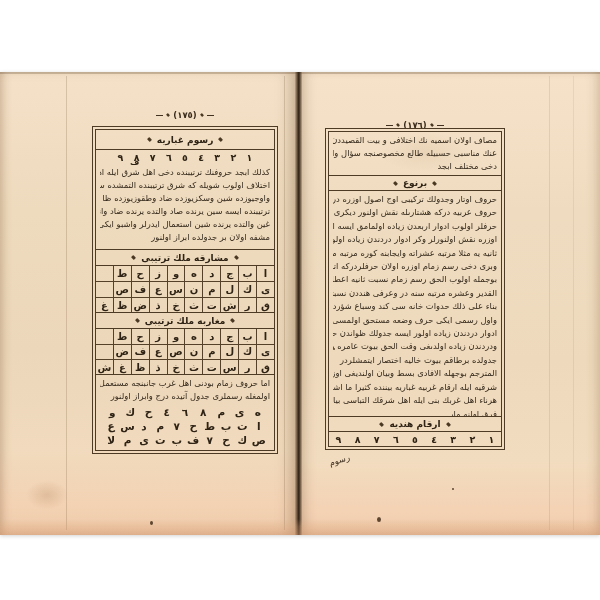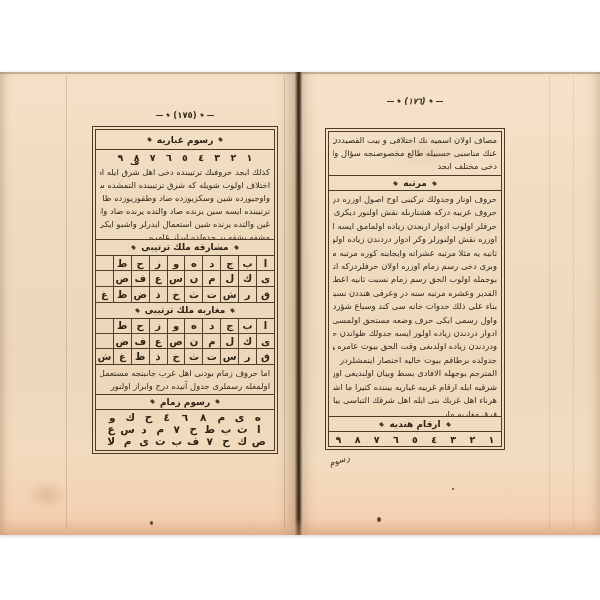--- a/index.html
+++ b/index.html
@@ -57,21 +57,21 @@
   
   .zimam{flex:1;display:flex;flex-direction:column;justify-content:space-around;padding:1px 7px 3px 7px;}
   .zrow{display:flex;direction:rtl;justify-content:space-between;border:none;}
   .zcell{flex:1;display:flex;align-items:center;justify-content:center;
         font-size:10.5px;font-weight:bold;color:#2e2315;}
   
   .pageno{position:absolute;display:flex;align-items:center;justify-content:center;gap:3px;
         font-size:8.5px;font-weight:bold;color:#3a2c1c;direction:rtl;}
   .pageno .dash{width:7px;height:1px;background:#43321f;}
   .pageno-left{left:92px;top:38px;width:186px;}
-  .pageno-right{left:325px;top:24px;width:180px;font-style:italic;}
+  .pageno-right{left:325px;top:48px;width:180px;}
   .catchword{position:absolute;left:329px;top:383px;font-size:8.5px;color:#3a2c1c;
         transform:rotate(-17deg);direction:rtl;}
 </style>
 </head>
 <body>
 
 <div class="photo">
   <div class="book">
     <div class="page-left"></div>
     <div class="page-right"></div>
@@ -118,21 +118,21 @@
           <span>١ ٢ ٣ ٤ ٥ ٦ ٧ ٨ ٩</span>
           <span class="ghubar-extra">ف</span>
         </div>
 
         <div class="textblock" style="flex:2;">
             <div class="tline">كذلك ابجد حروفنك ترتيبنده دخى اهل شرق ايله اهل غرب بيننده</div>
             <div class="tline">اختلاف اولوب شويله كه شرق ترتيبنده التمشده سين وطقسانده صاد</div>
             <div class="tline">واوجيوزده شين وسكزيوزده ضاد وطقوزيوزده ظا وبيكده غين وغرب</div>
             <div class="tline">ترتيبنده ايسه سين يرنده صاد والتده يرنده ضاد وانكده يرنده ظا</div>
             <div class="tline">غين والتده يرنده شين استعمال ايدرلر واشبو ايكى ترتيب دخى بومقامده</div>
-            <div class="tline">مشفه بشقه بر جدولده ابراز عامره</div>
+            <div class="tline">مشفه اولان بر جدولده ابراز اولنور</div>
           </div>
 
         <div class="cartouche" style="height:15px;">
           <span class="orn"></span>
           <span>مشارقه ملك ترتيبى</span>
           <span class="orn"></span>
         </div>
 
         <div class="abjad" style="height:46px;">
             <div class="arow">
@@ -216,25 +216,20 @@
               <div class="acell">غ</div>
               <div class="acell">ش</div>
             </div>
           </div>
 
         <div class="textblock" style="flex:none;height:27px;border-top:1px solid #4e3b26;">
             <div class="tline">اما حروف زمام بودنى اهل غرب جانبنجه مستعمل برنوع اشكال دقيقه</div>
             <div class="tline">اولمغله رسملرى جدول آتيده درج وابراز اولنور</div>
           </div>
 
-        <div class="cartouche" style="height:14px;">
-          <span class="orn"></span>
-          <span>رسوم زمام</span>
-          <span class="orn"></span>
-        </div>
 
         <div class="zimam">
             <div class="zrow">
               <div class="zcell">ه</div>
               <div class="zcell">ى</div>
               <div class="zcell">م</div>
               <div class="zcell">٨</div>
               <div class="zcell">٦</div>
               <div class="zcell">٤</div>
               <div class="zcell">ح</div>
@@ -273,21 +268,21 @@
       <div class="frame-inner">
 
         <div class="textblock" style="flex:none;height:41px;">
             <div class="tline">مصاف اولان اسميه نك اختلافى و بيت القصيددن حروفك استخراجى</div>
             <div class="tline">عنك مناسبى حسبيله طالع مخصوصنجه سؤال واحدك جوابلرى</div>
             <div class="tline">دخى مختلف ابجد</div>
           </div>
 
         <div class="cartouche" style="height:14px;">
           <span class="orn"></span>
-          <span>مرتبه</span>
+          <span>برنوع</span>
           <span class="orn"></span>
         </div>
 
         <div class="textblock rbody" style="flex:1;">
           <div>
               <div class="tline">حروف اوتار وجدولك تركيبى اوج اصول اوزره در  برى</div>
               <div class="tline">حروف عربيه دركه هشتارىله نقش اولنور  ديكرى رسم غباريه اولان</div>
               <div class="tline">حرفلر اولوب ادوار اربعدن زياده اولمامق ايسه انلر دخى هشتارى</div>
               <div class="tline">اوزره نقش اولنورلر  وكر ادوار دردندن زياده اولور ايسه مرتبه</div>
               <div class="tline">ثانيه يه مثلا مرتبه عشراته وايجابنه كوره مرتبه مائه نقل اولنورلر</div>
@@ -297,21 +292,21 @@
               <div class="tline">بناء على ذلك حدوات خانه سى كند وسباع شؤردن اوج حرف</div>
               <div class="tline">واول رسمى ايكى حرف وضعه مستحق اولمسى حروفك كه اصول</div>
               <div class="tline">ادوار دردندن زياده اولور ايسه جدولك ظواندن حساب اولنمق</div>
               <div class="tline">ودردندن زياده اولدىغى وقت الحق بيوت عامره محسوب اولنمق اوزره</div>
               <div class="tline">جدولده برطاقم بيوت خاليه اختصار ايتمشلردر</div>
             </div>
           <div>
               <div class="tline">المترجم  بوجهله الافادى بسط وبيان اولنديغى اوزره ارقام هنديه</div>
               <div class="tline">شرقيه ايله ارقام غربيه غباريه بيننده كثيرا ما اشتباه واقع اولوب</div>
               <div class="tline">هرناء اهل غربك بنى ايله اهل شرقك التباسى بيانى يكديكرندن</div>
-              <div class="tline">فرق مغاربه مار</div>
+              <div class="tline">فرق اولنه مار</div>
             </div>
         </div>
 
         <div class="cartouche" style="height:14px;">
           <span class="orn"></span>
           <span>ارقام هنديه</span>
           <span class="orn"></span>
         </div>
 
         <div class="hindi-row">

